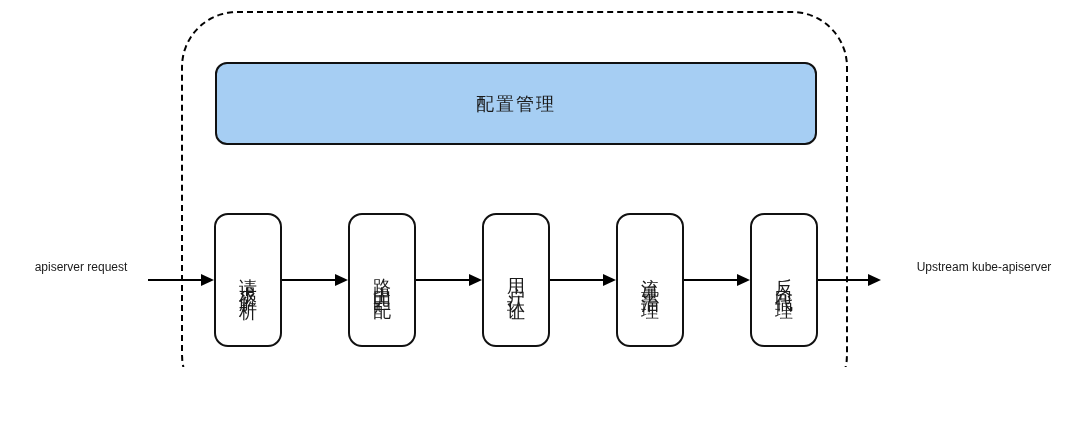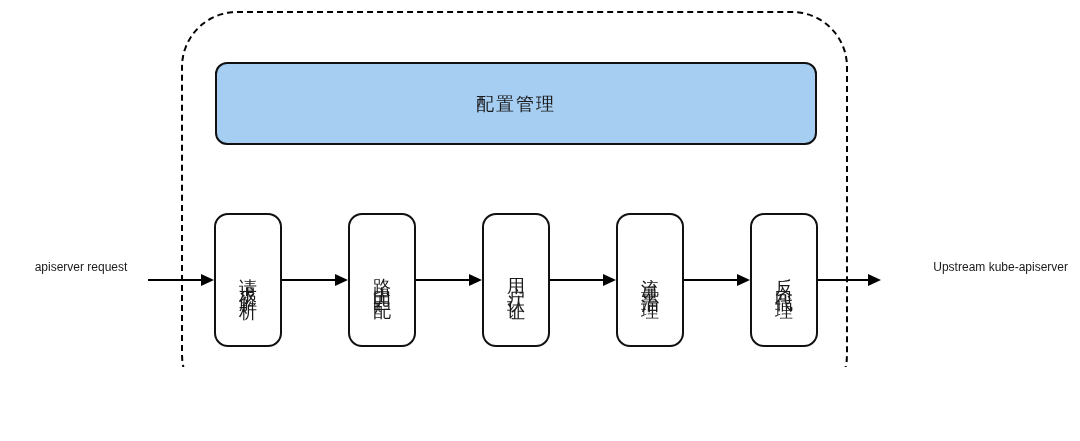--- a/index.html
+++ b/index.html
@@ -115,21 +115,20 @@
   }
   .source-label {
     left: 18px;
     top: 254px;
     width: 126px;
   }
   .target-label {
     left: 900px;
     top: 254px;
     width: 168px;
-    text-align: right;
   }
 </style>
 </head>
 <body>
 
 <div class="canvas">
 
   <div class="dashed-container"></div>
 
   <div class="config-box">

